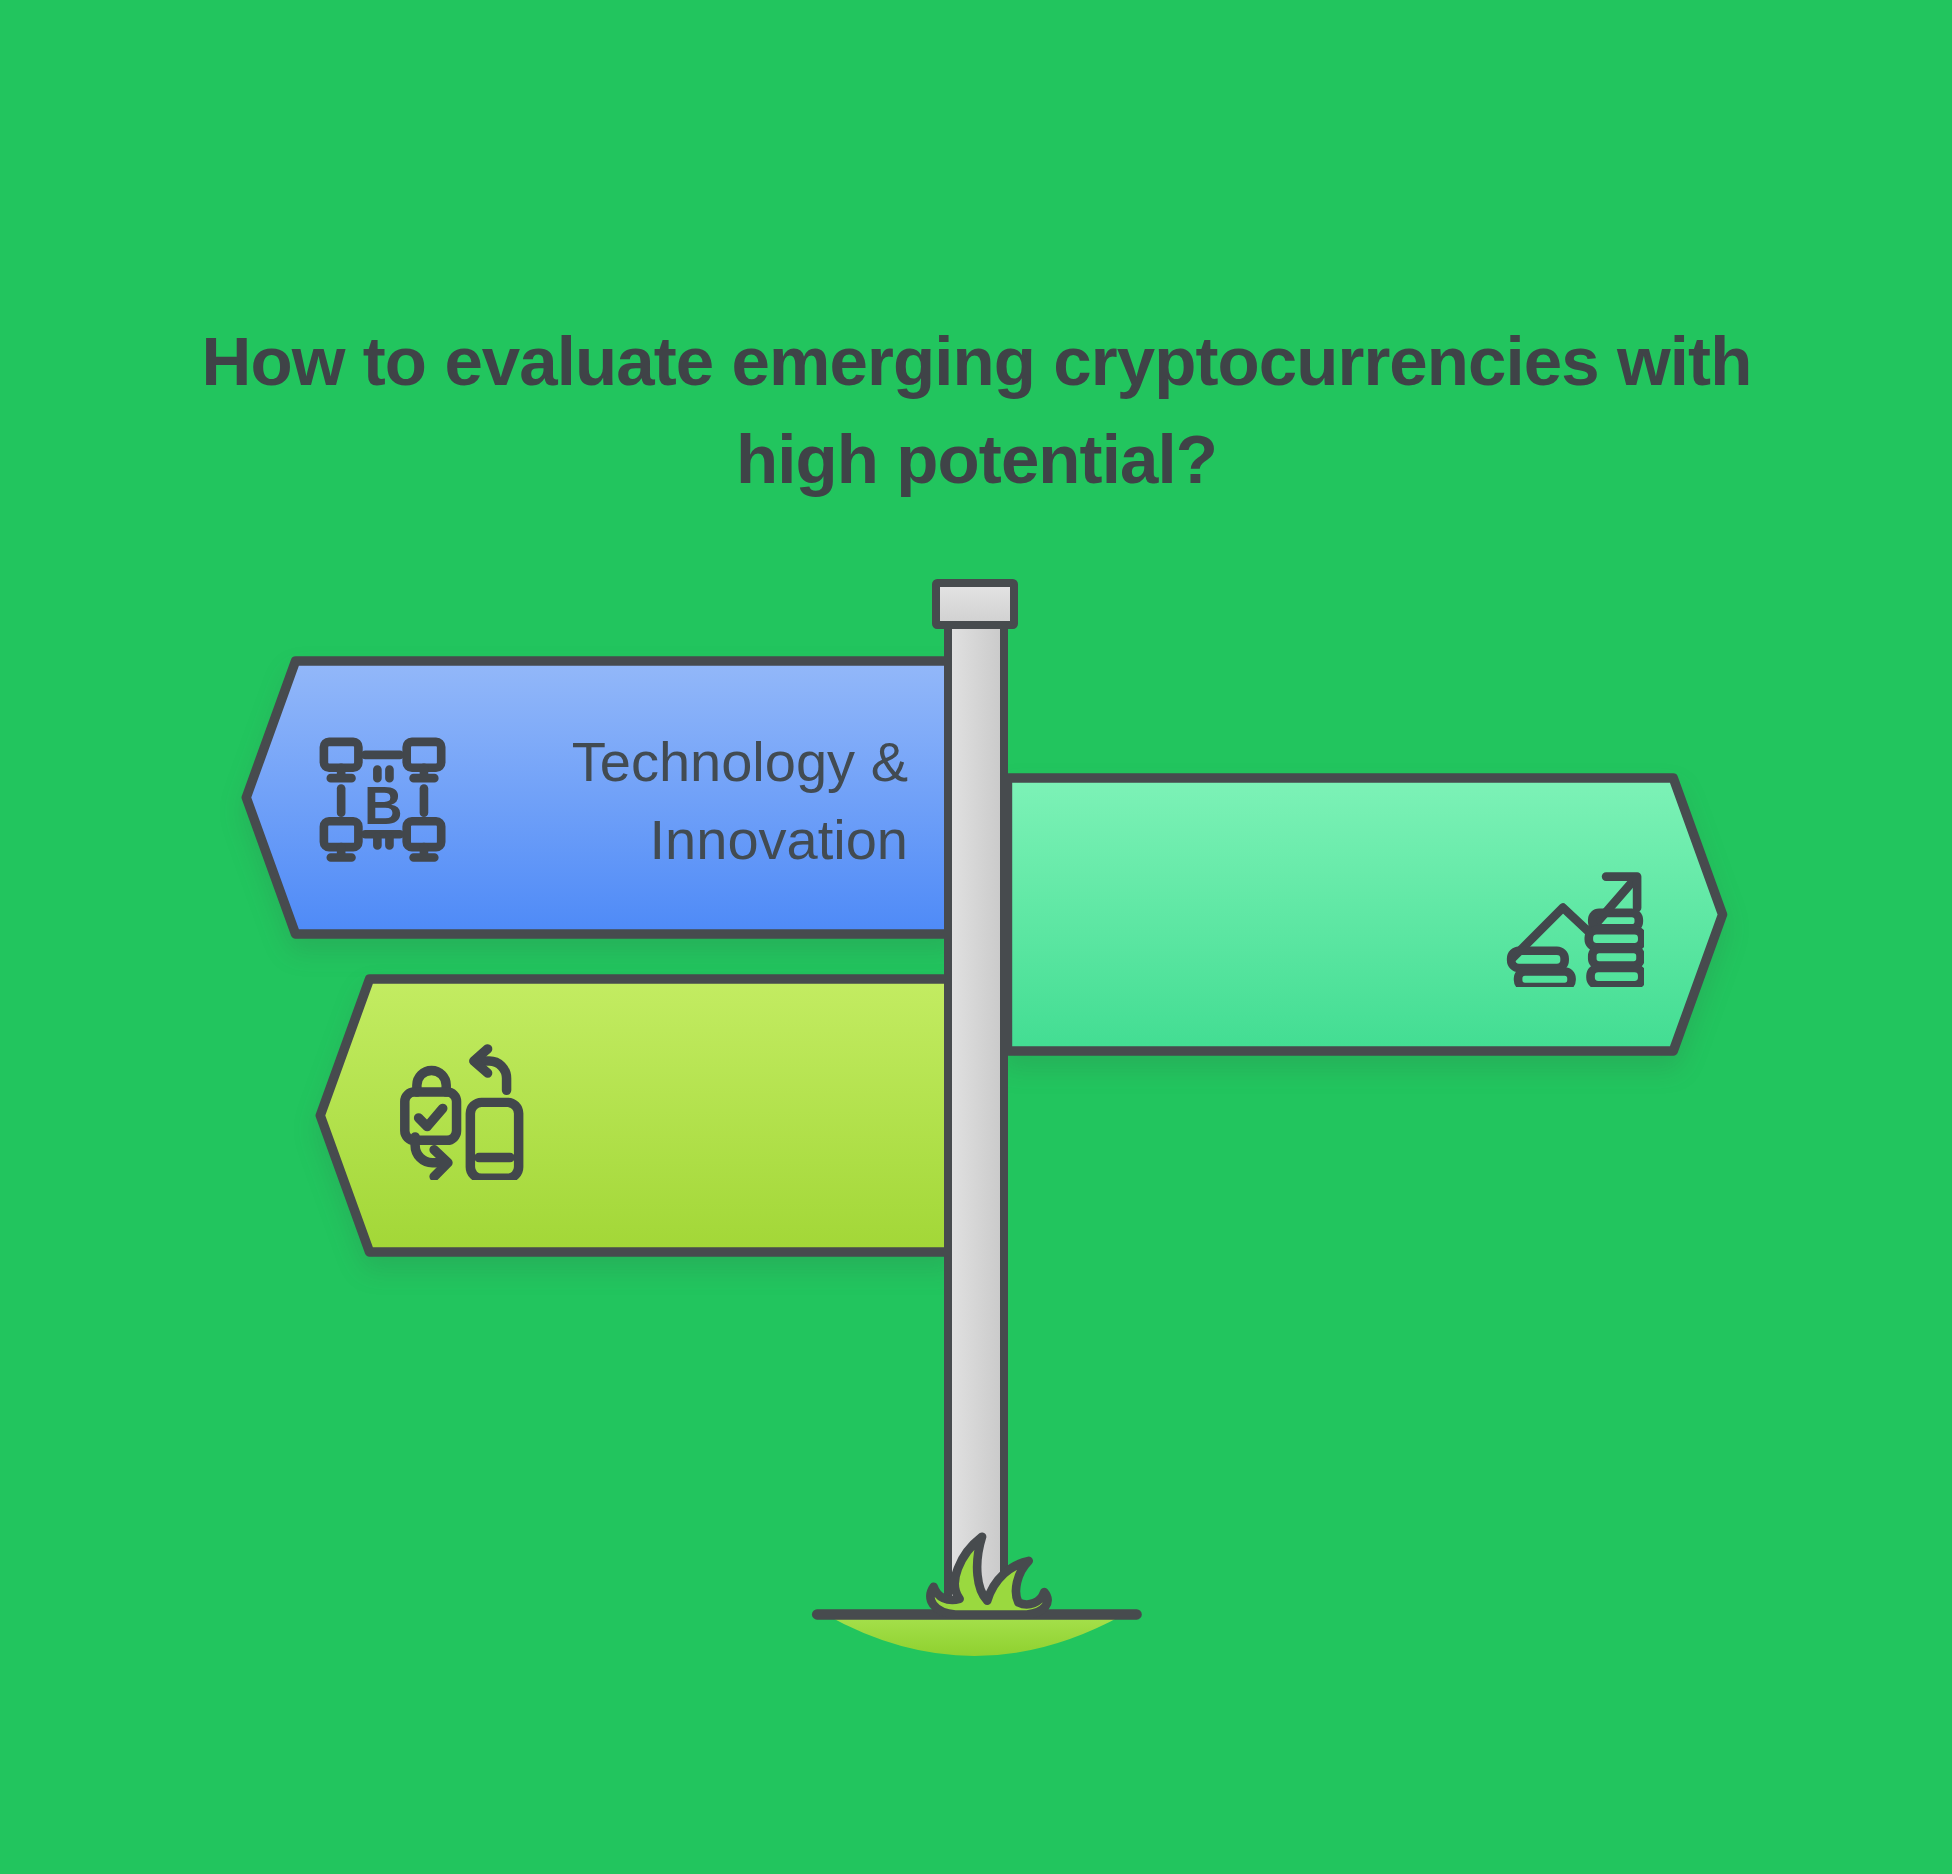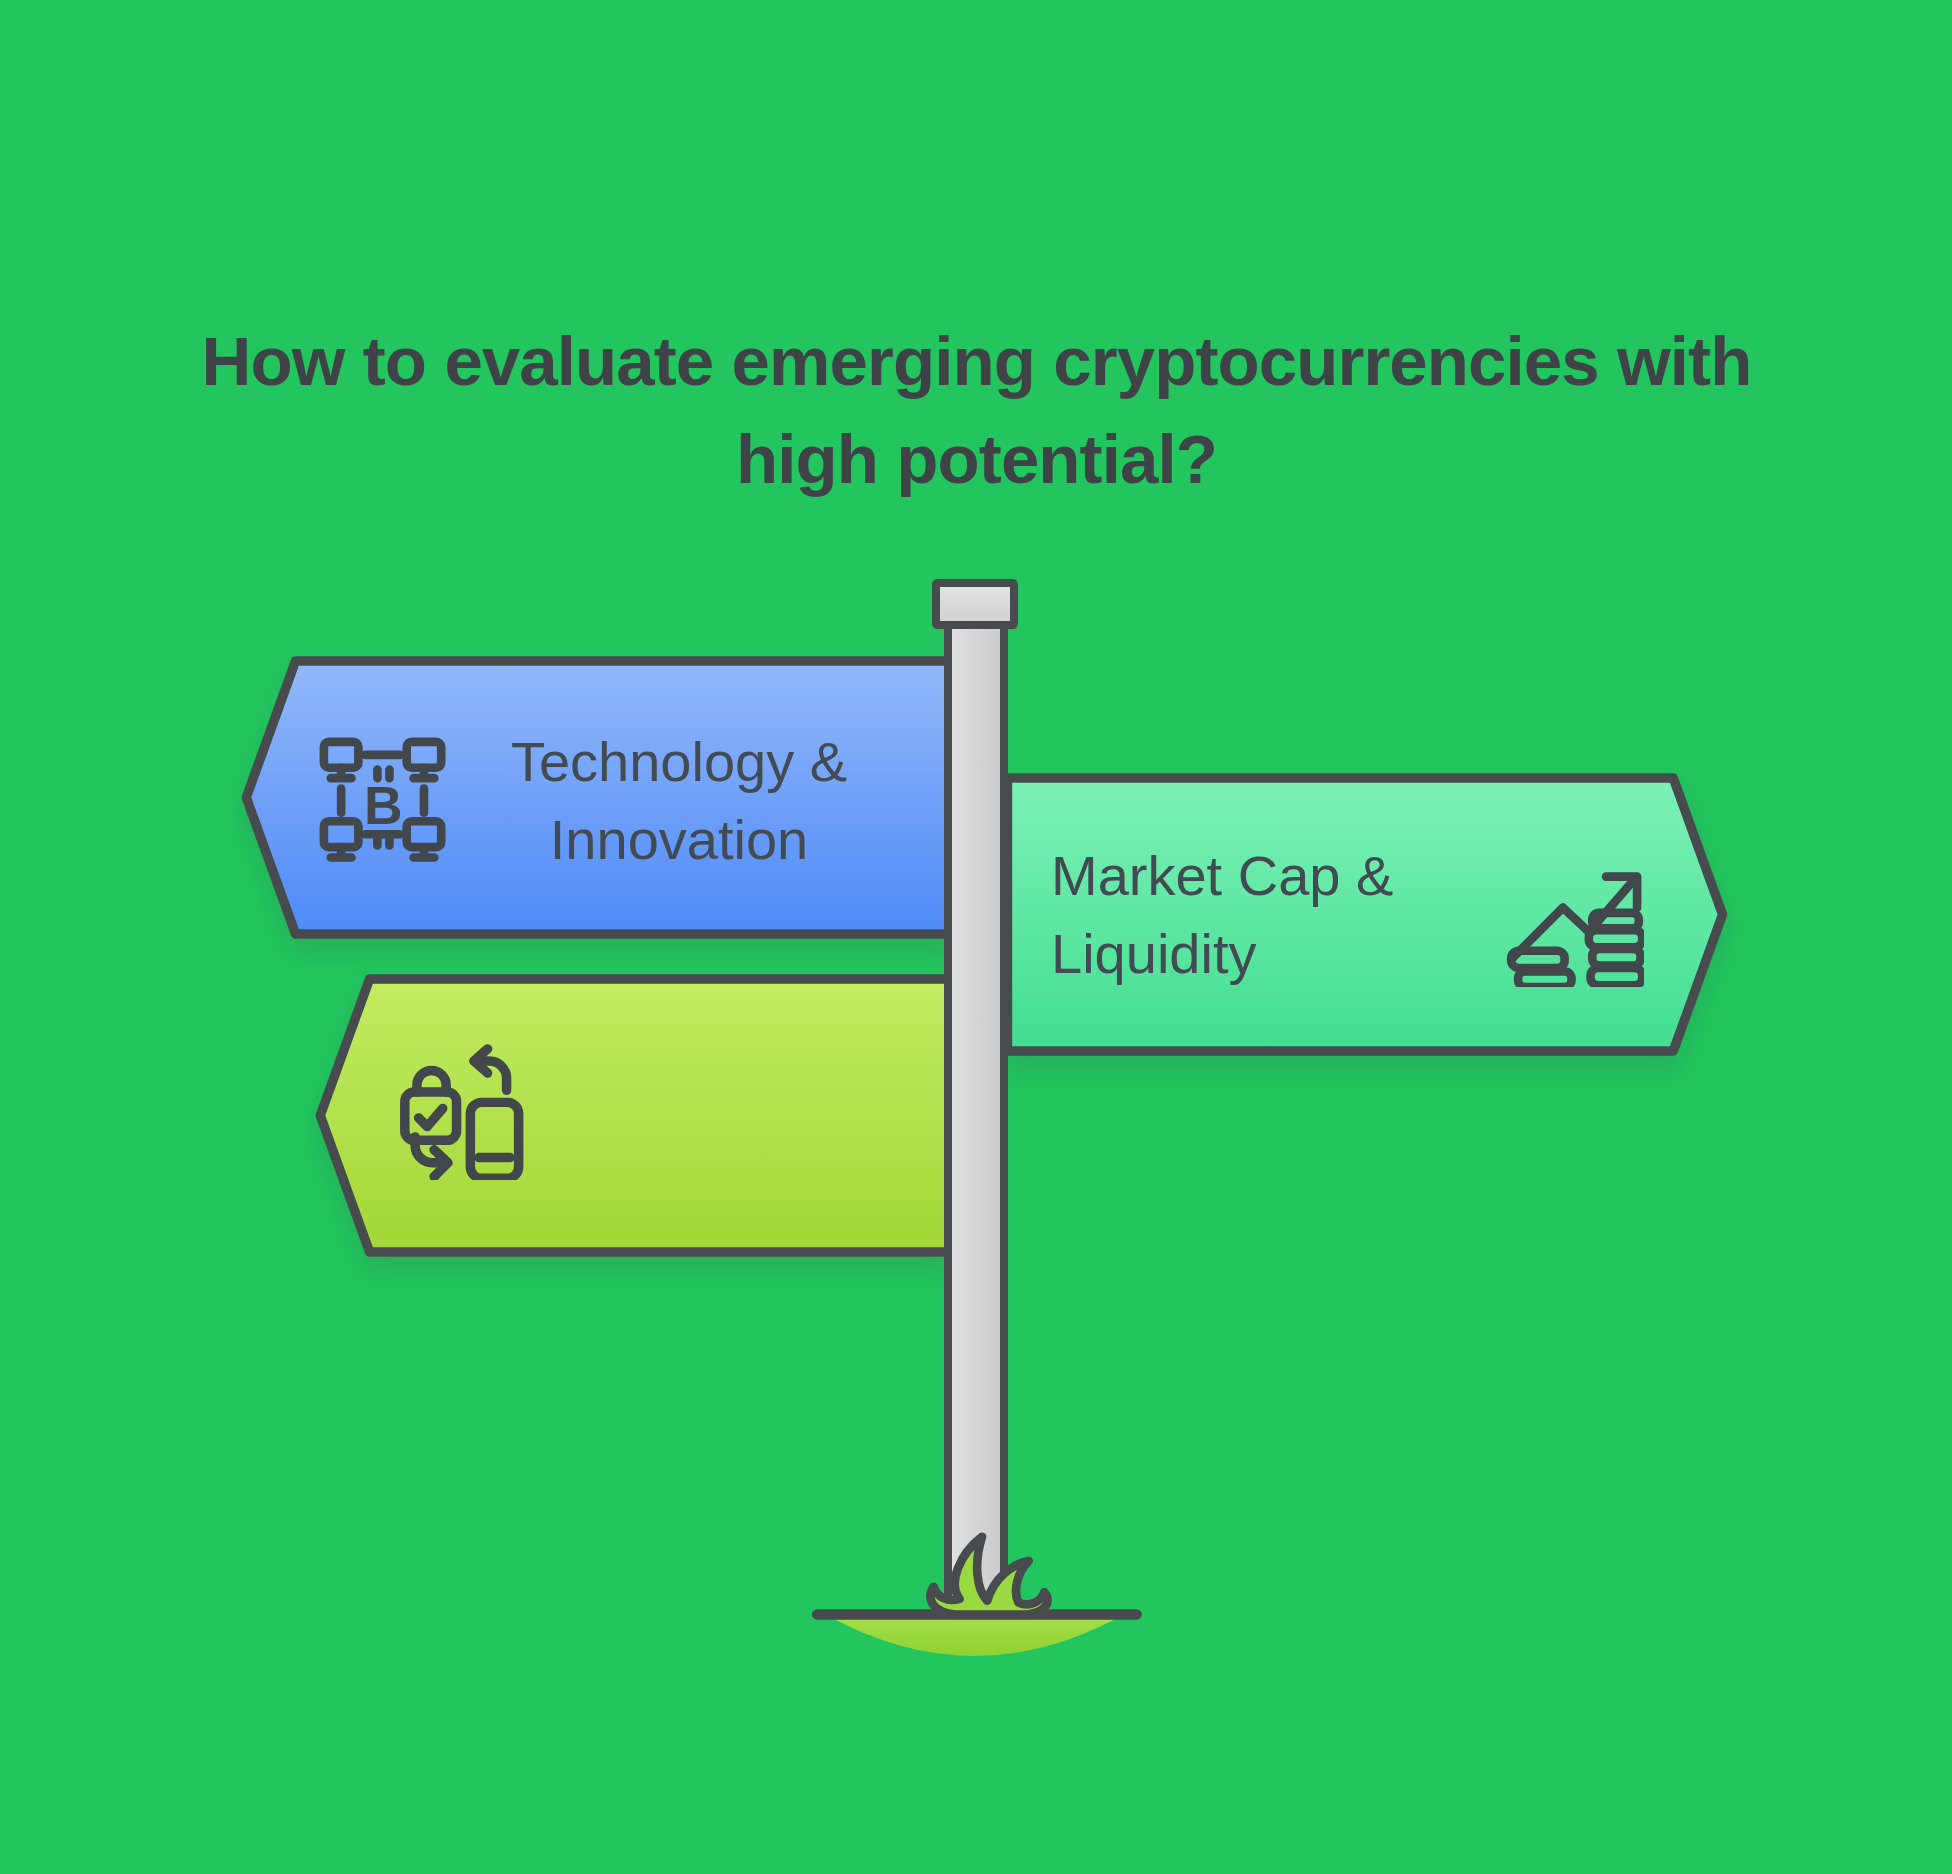--- a/index.html
+++ b/index.html
@@ -24,21 +24,21 @@
     letter-spacing:-0.9px;
   }
   .sign-svg{position:absolute;overflow:visible;filter:drop-shadow(0 14px 12px rgba(60,64,67,.15));}
   .sign-label{
     position:absolute;
     font-size:56px;
     line-height:1.4;
     color:#424b52;
     white-space:pre-line;
   }
-  .label-right{text-align:center;}
+  .label-right{text-align:right;}
   .label-left{text-align:left;}
   .icon-svg{position:absolute;}
   .post-cap{
     position:absolute;
     left:932px;top:579px;
     width:86px;height:50px;
     box-sizing:border-box;
     background:linear-gradient(180deg,#e2e2e2,#d2d2d2);
     border:8.6px solid #474b4e;
     border-radius:5.2px;
@@ -104,22 +104,20 @@
   <svg class="icon-svg" style="left:1506px;top:849px;" width="138" height="138" viewBox="0 0 160 160" fill="none" stroke="#42474c" stroke-width="10" stroke-linecap="round" stroke-linejoin="round">
     <polyline points="8,126 66,68 96,96 150,34"></polyline>
     <path d="M116 32 H152 M152 32 V68"></path>
     <rect x="6" y="118" width="62" height="20" rx="9"></rect>
     <rect x="14" y="142" width="62" height="18" rx="8"></rect>
     <rect x="100" y="74" width="54" height="18" rx="8"></rect>
     <rect x="96" y="94" width="62" height="20" rx="9"></rect>
     <rect x="100" y="116" width="56" height="19" rx="8"></rect>
     <rect x="98" y="138" width="60" height="20" rx="9"></rect>
   </svg>
-  <div class="sign-label label-left" style="left:1051px;top:837px;width:519px;">Market Cap &amp;
-Liquidity</div>
 
   <svg class="sign-svg" style="left:314px;top:973px;" width="643" height="285" viewBox="0 0 744 330">
     <defs>
       <linearGradient id="gradLime" x1="0" y1="0" x2="0" y2="1">
         <stop offset="0" stop-color="#c3ec62"></stop>
         <stop offset="1" stop-color="#a2d737"></stop>
       </linearGradient>
     </defs>
     <polygon points="64,7 737,7 737,323 64,323 7,165" fill="url(#gradLime)" stroke="#474b4e" stroke-width="11" stroke-linejoin="round"></polygon>
   </svg>

